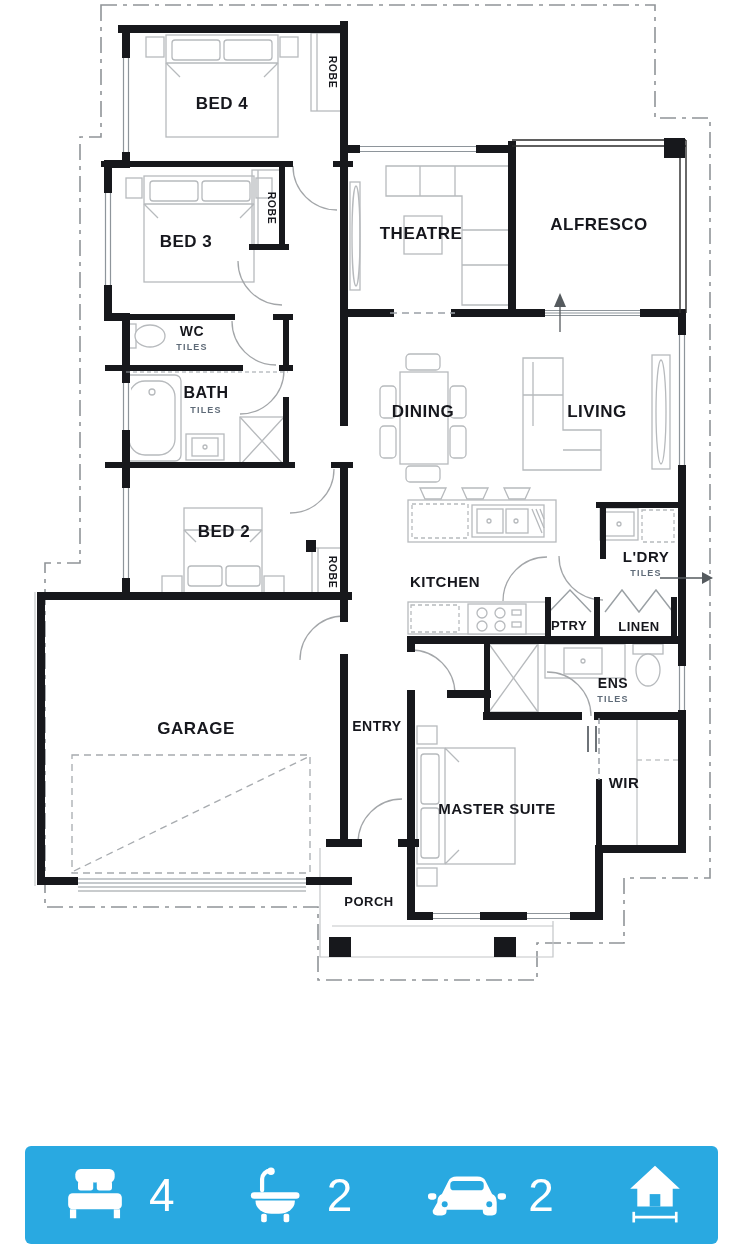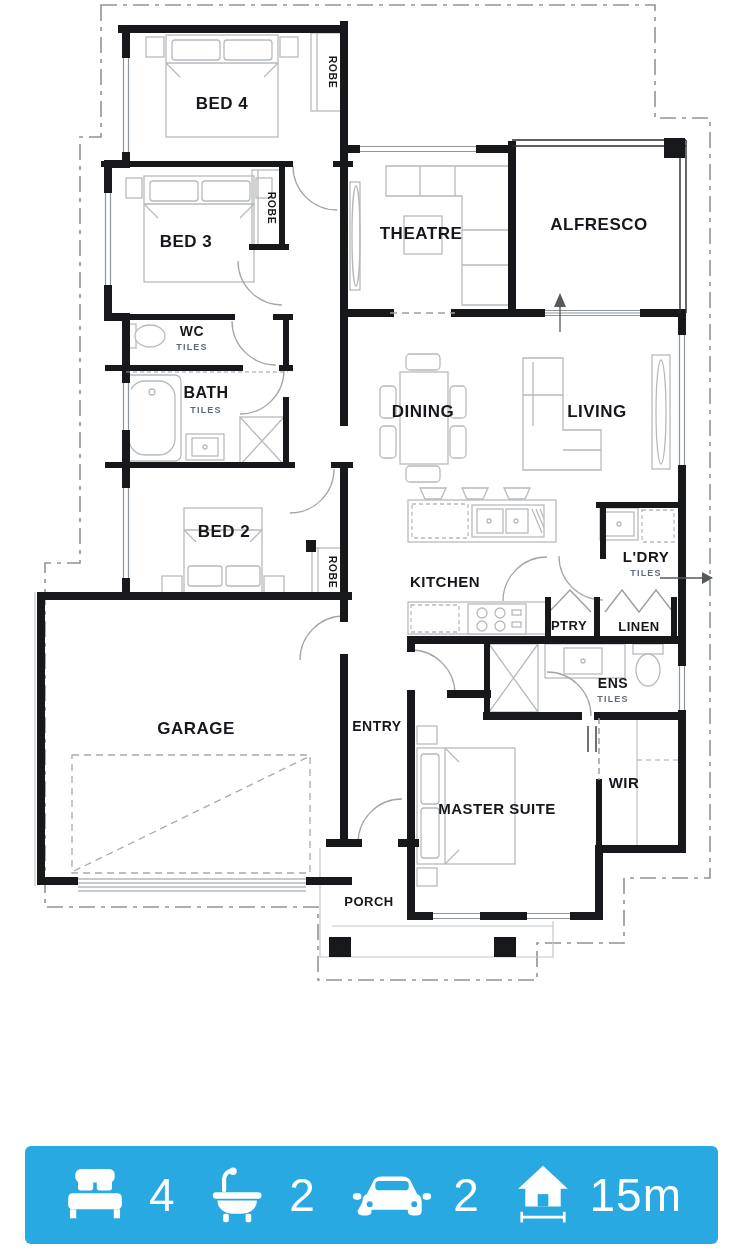--- a/index.html
+++ b/index.html
@@ -320,17 +320,16 @@
     <div class="stat">
       <svg width="54" height="62" viewBox="0 0 60 70">
         <path d="M30 2 L58 28 H50 V48 H10 V28 H2 Z" fill="#fff"></path>
         <rect x="24" y="34" width="12" height="14" class="cutout"></rect>
         <g stroke="#fff" stroke-width="3">
           <line x1="6" y1="60" x2="54" y2="60"></line>
           <line x1="6" y1="54" x2="6" y2="66"></line>
           <line x1="54" y1="54" x2="54" y2="66"></line>
         </g>
       </svg>
-      <span class="stat-value">15m</span>
     </div>
 
   </div>
 </div>
 
 </body></html>

